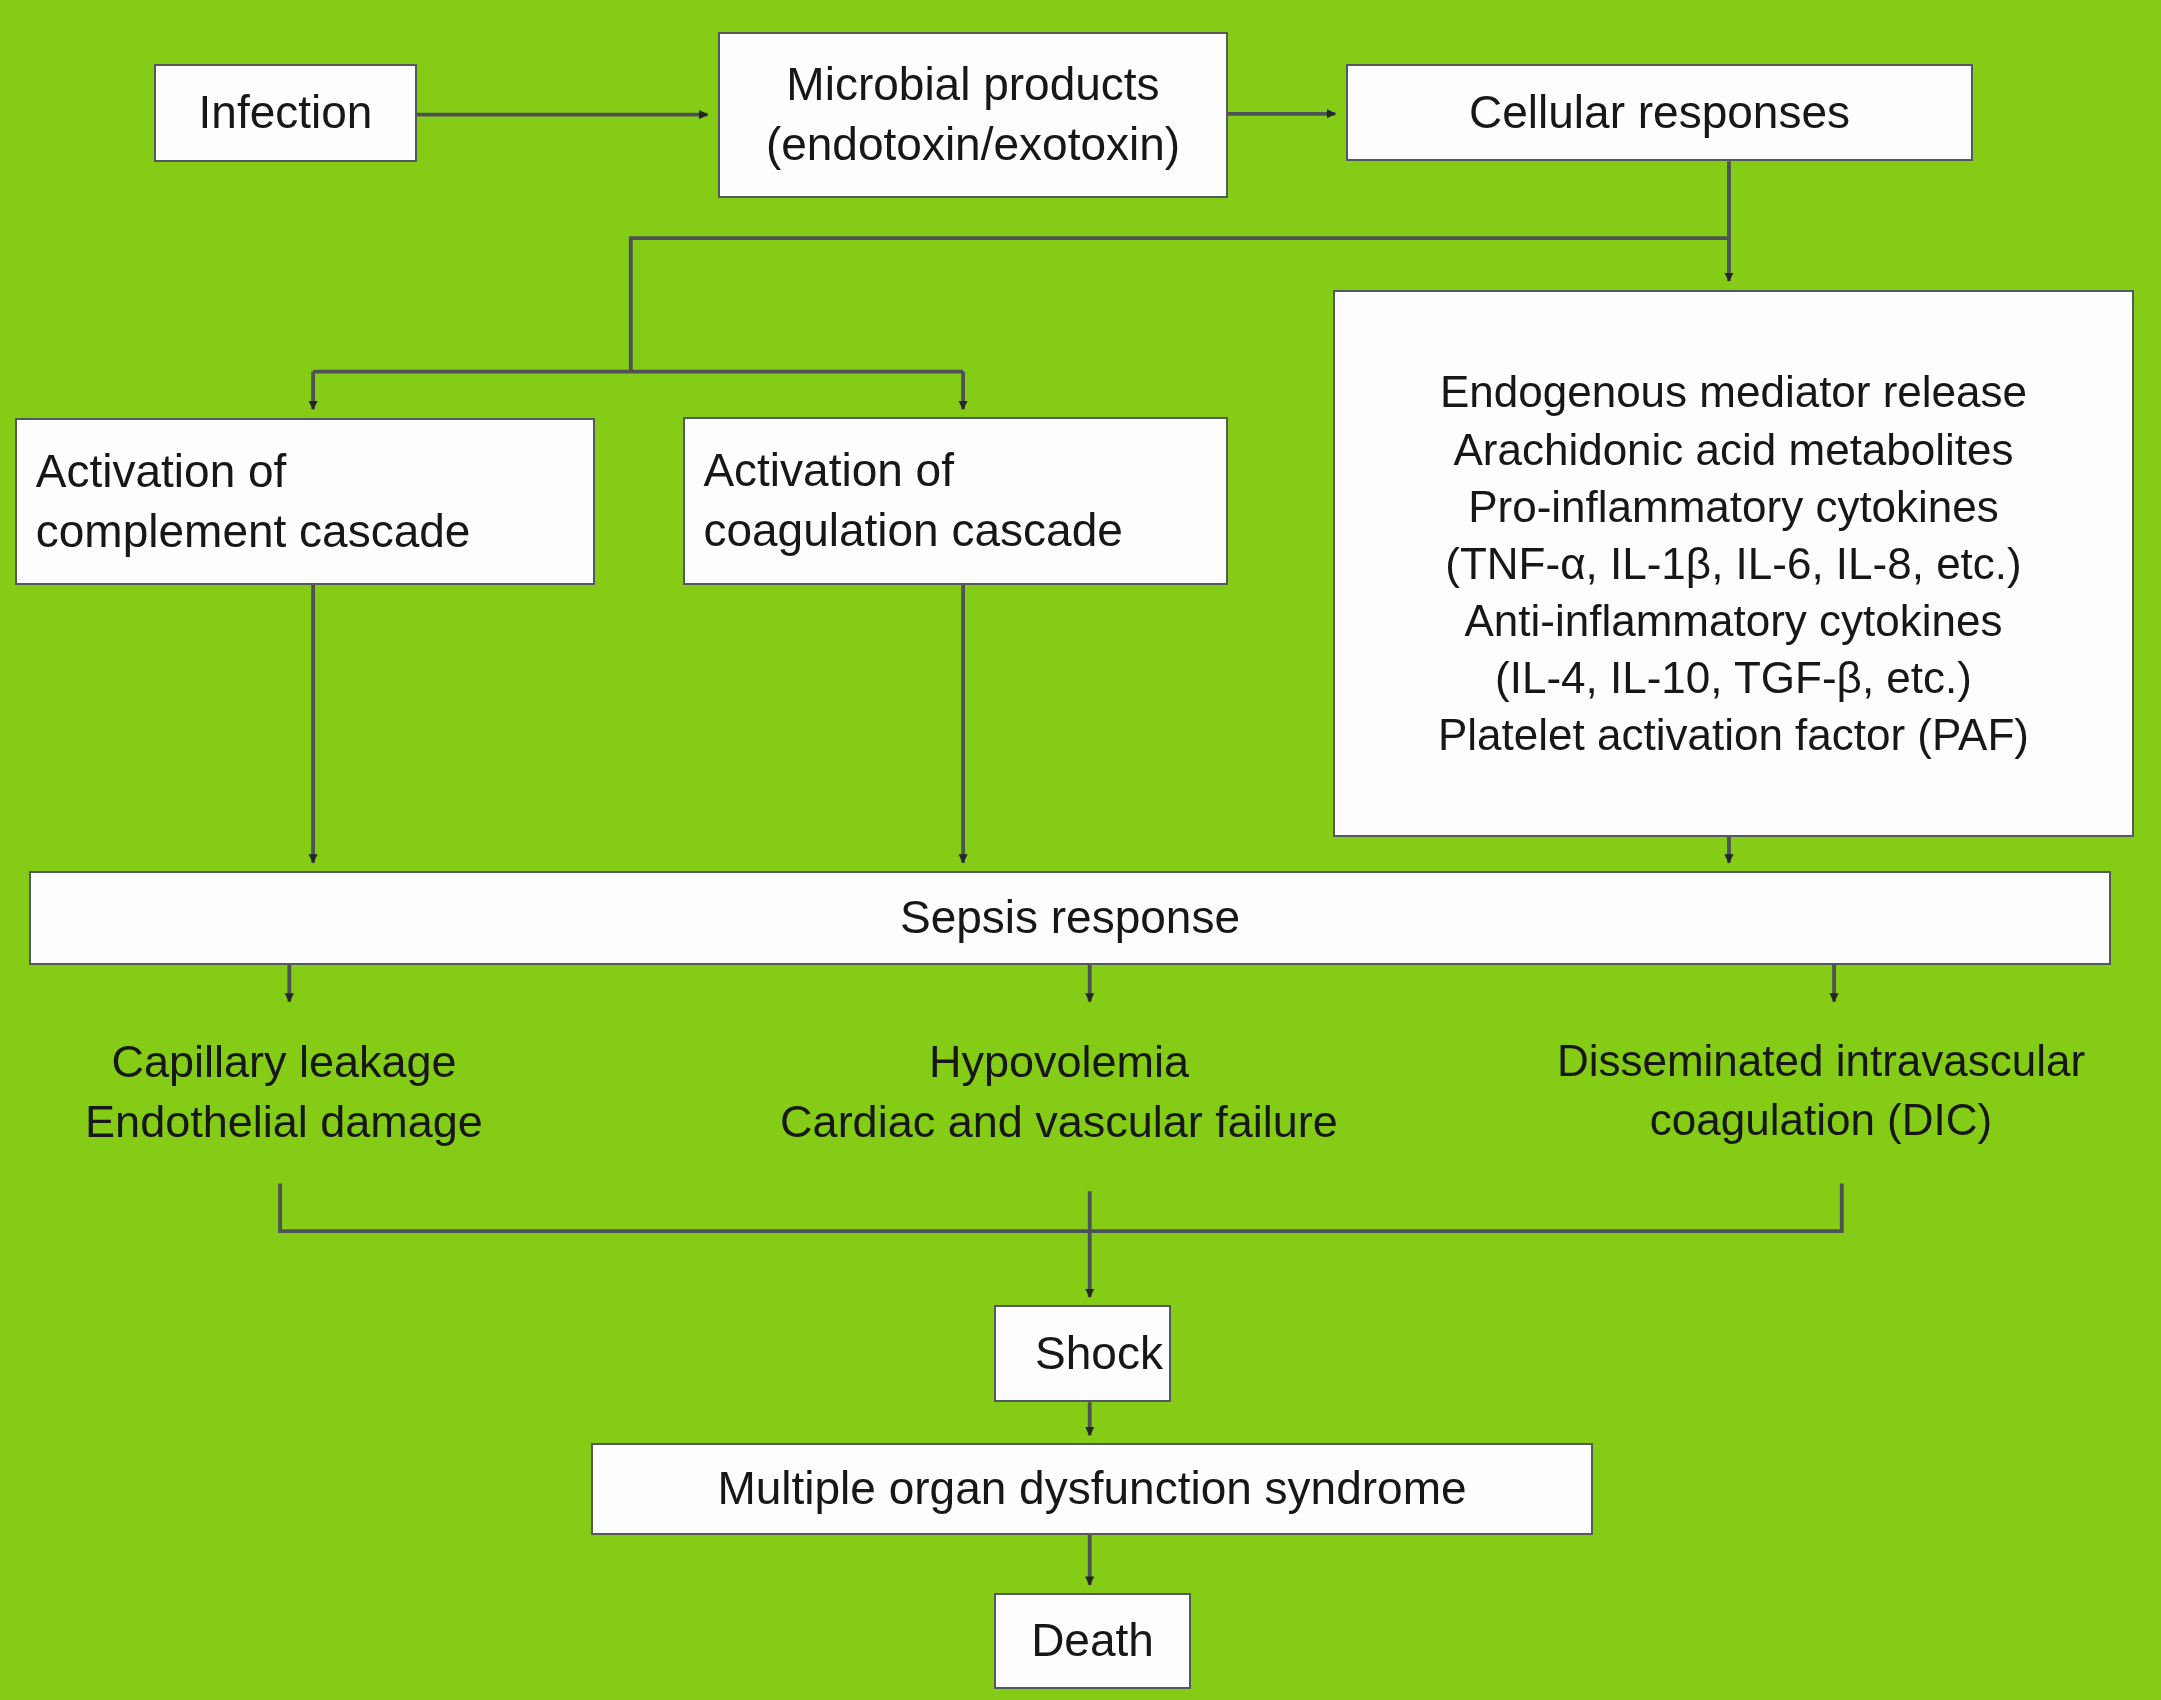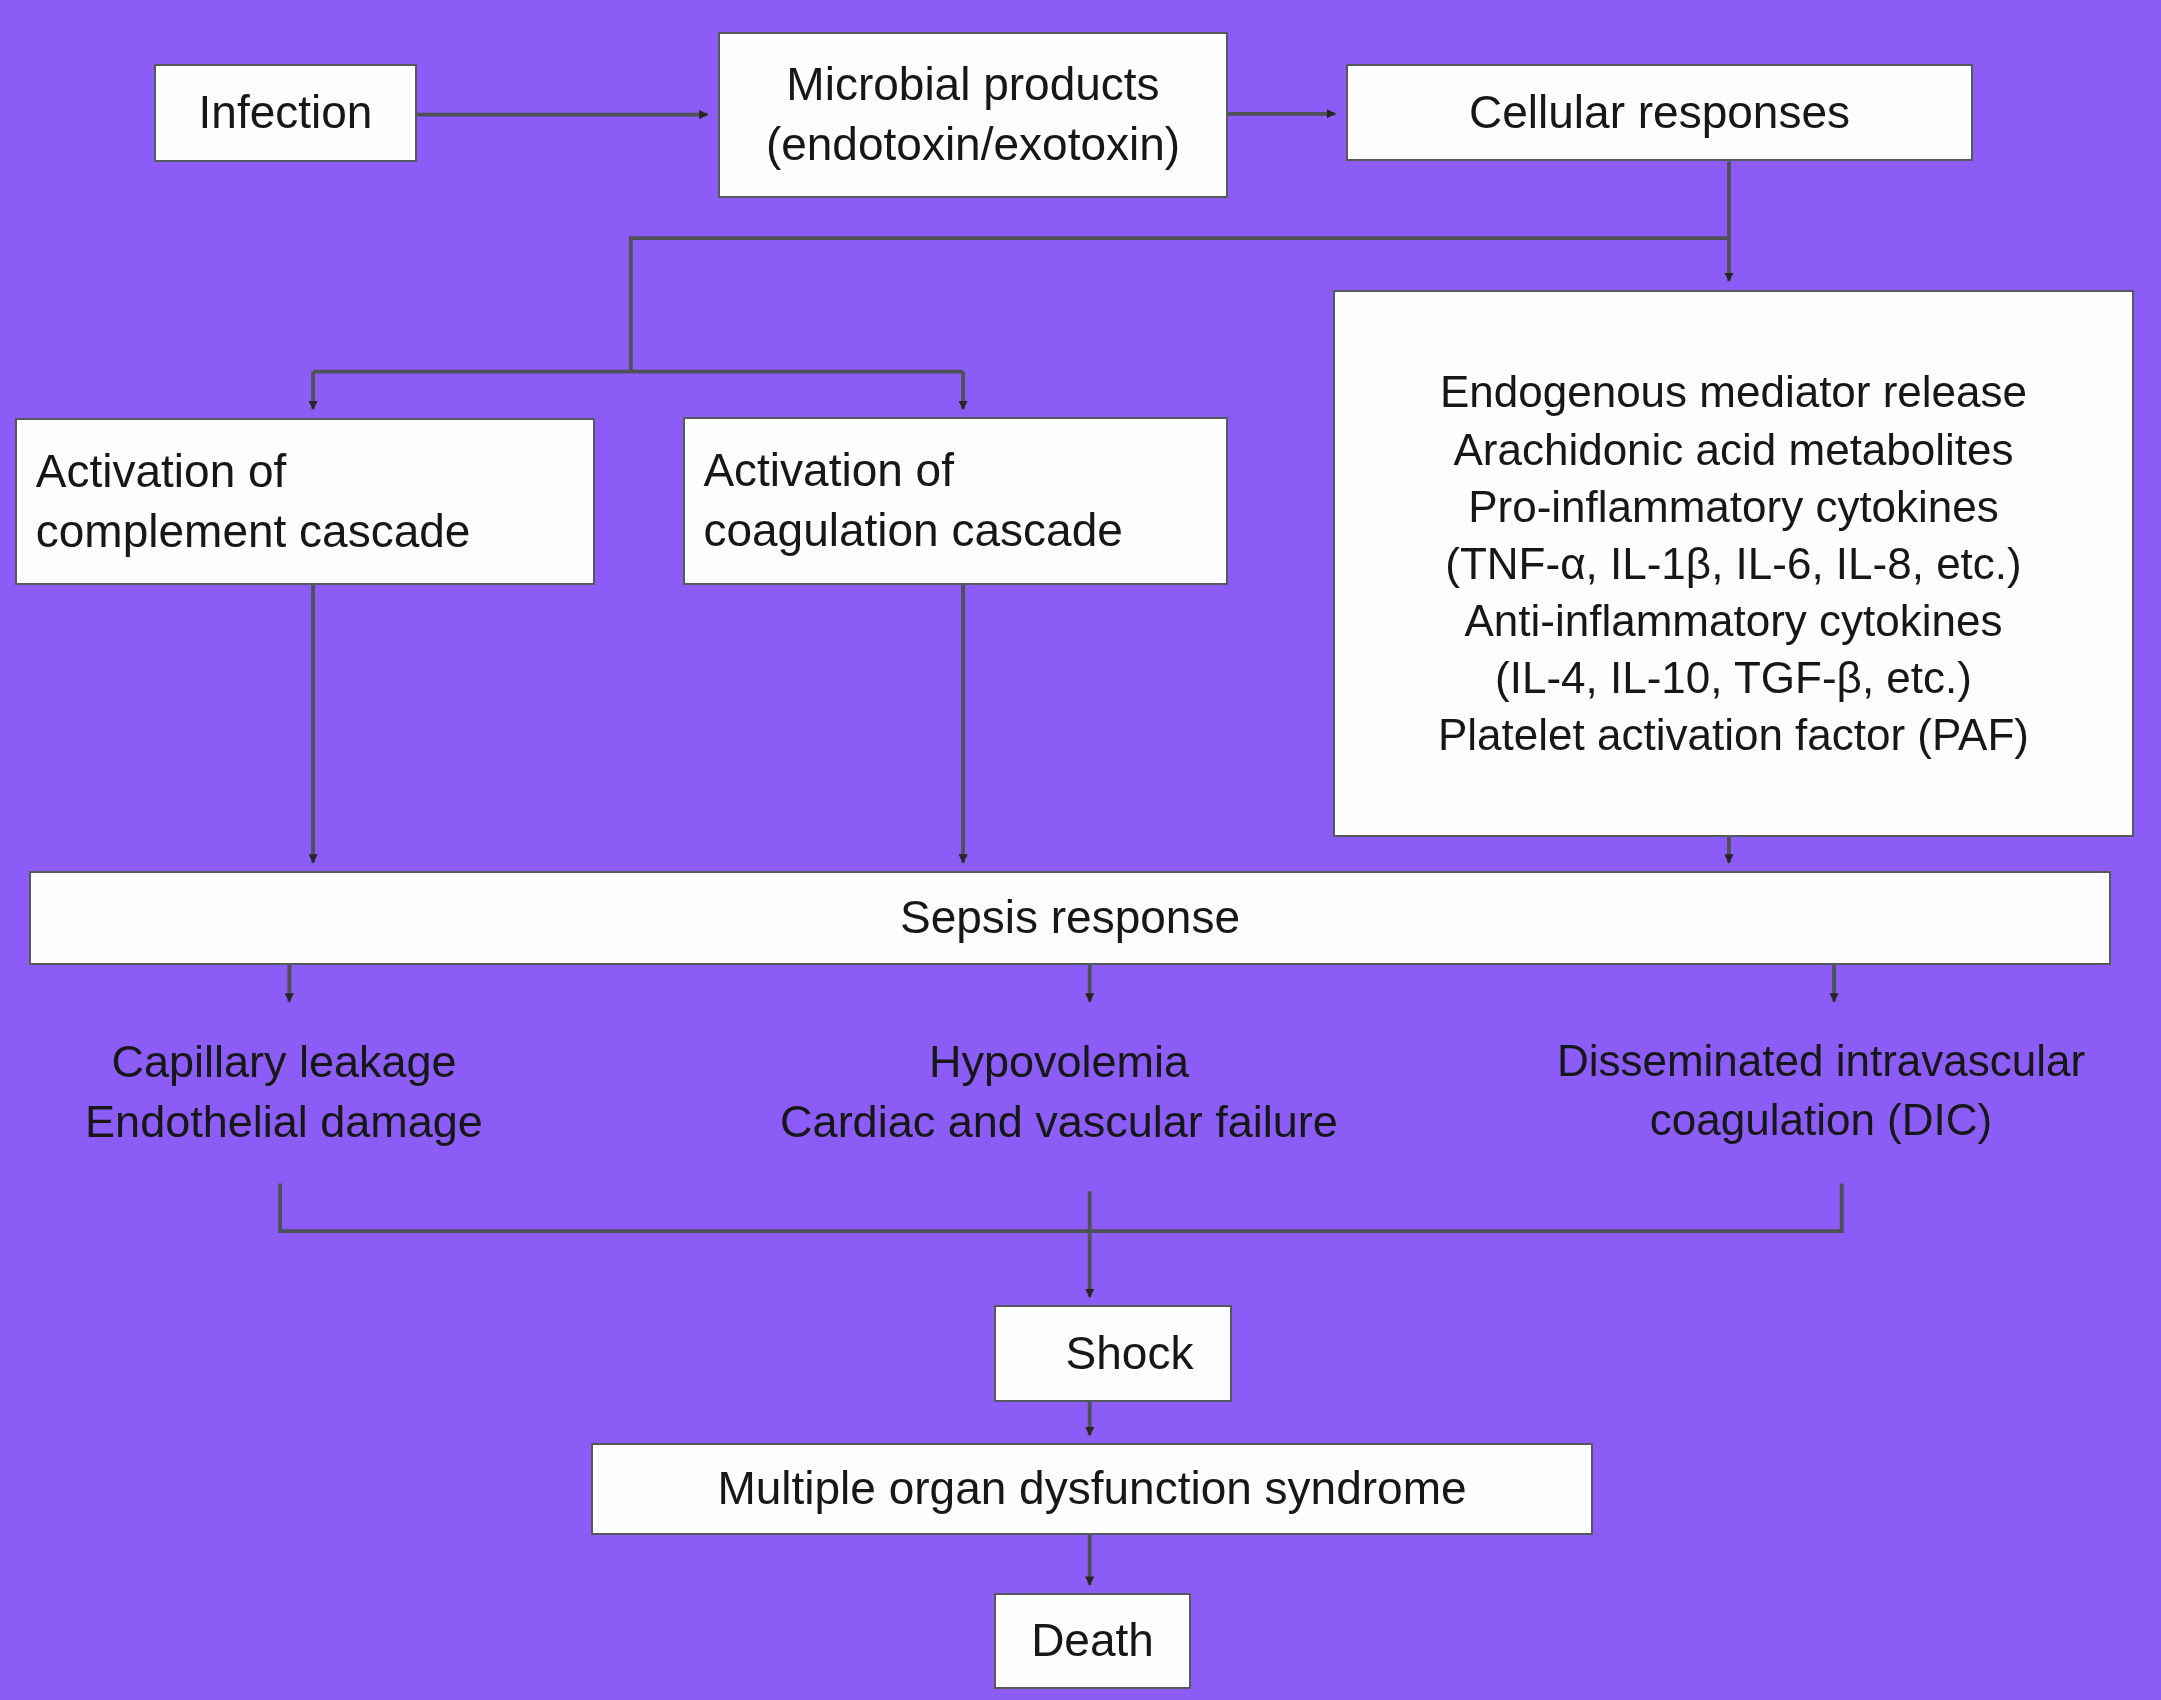--- a/index.html
+++ b/index.html
@@ -1,36 +1,36 @@
 <!DOCTYPE html>
 <html style="font-size:12.3px"><head>
 <meta charset="utf-8">
 <style>
   html,body{margin:0;padding:0;background:#ffffff;}
   body{font-family:"Liberation Sans","DejaVu Sans",sans-serif;}
-  #stage{position:relative;width:2161px;height:1701px;background:#8b5cf6;overflow:hidden;}
+  #stage{position:relative;width:2161px;height:1701px;background:#84cc16;overflow:hidden;}
   svg#wires{position:absolute;left:0;top:0;width:2161px;height:1701px;pointer-events:none;}
   .node{position:absolute;box-sizing:border-box;border:2.3px solid #55585c;background:#fdfdfd;
         display:flex;flex-direction:column;align-items:center;justify-content:center;
         color:#171717;line-height:1.30;text-align:center;}
   .node .ln{display:block;white-space:nowrap;}
   .txtgrp{position:absolute;color:#171717;text-align:center;line-height:1.34;}
   .txtgrp .ln{display:block;white-space:nowrap;}
   
   #n-infection{left:154px;top:64px;width:263px;height:98px;font-size:46px;}
   #n-microbial{left:718px;top:32px;width:510px;height:166px;font-size:46px;}
   #n-cellular{left:1346px;top:64px;width:627px;height:97px;font-size:46px;}
   #n-mediators{left:1333px;top:290px;width:801px;height:547px;font-size:44px;align-items:center;padding:10.7px 14px;}
   #n-mediators .ln{width:100%;text-align:center;}
   #n-complement{left:15.4px;top:418px;width:580px;height:167px;font-size:46px;align-items:flex-start;padding-left:18.4px;justify-content:center;}
   #n-complement .ln{text-align:left;}
   #n-coagulation{left:683px;top:417px;width:545px;height:168px;font-size:46px;align-items:flex-start;padding-left:18.4px;justify-content:center;}
   #n-coagulation .ln{text-align:left;}
   #n-sepsis{left:29px;top:871px;width:2082px;height:94px;font-size:46px;}
-  #n-shock{left:994px;top:1305px;width:238px;height:97px;font-size:46px;padding-left:33px;}
+  #n-shock{left:994px;top:1305px;width:177px;height:97px;font-size:46px;padding-left:33px;}
   #n-mods{left:591px;top:1443px;width:1002px;height:92px;font-size:46px;}
   #n-death{left:994px;top:1593px;width:197px;height:96px;font-size:46px;}
   #o-capillary{left:0px;top:1032px;width:568px;font-size:45px;}
   #o-hypovolemia{left:675px;top:1032px;width:768px;font-size:45px;}
   #o-dic{left:1481px;top:1032px;width:680px;font-size:44px;}
 </style>
 </head>
 <body>
 
 <div id="stage">

